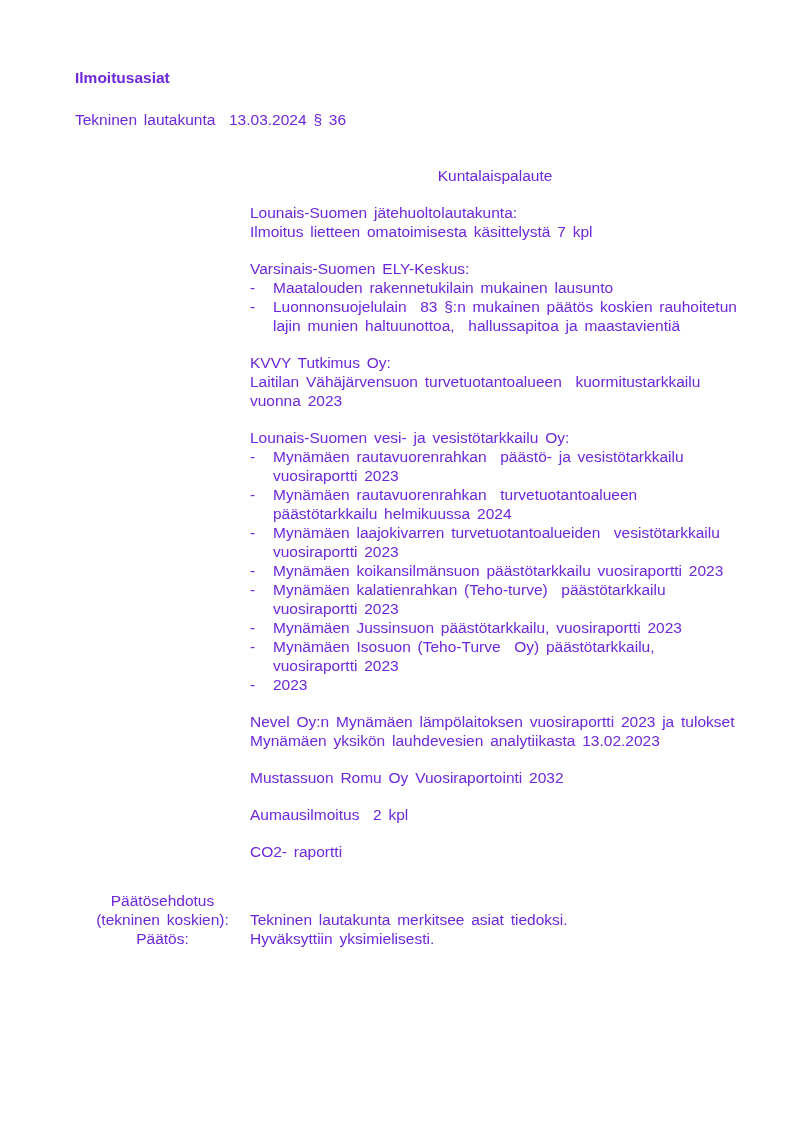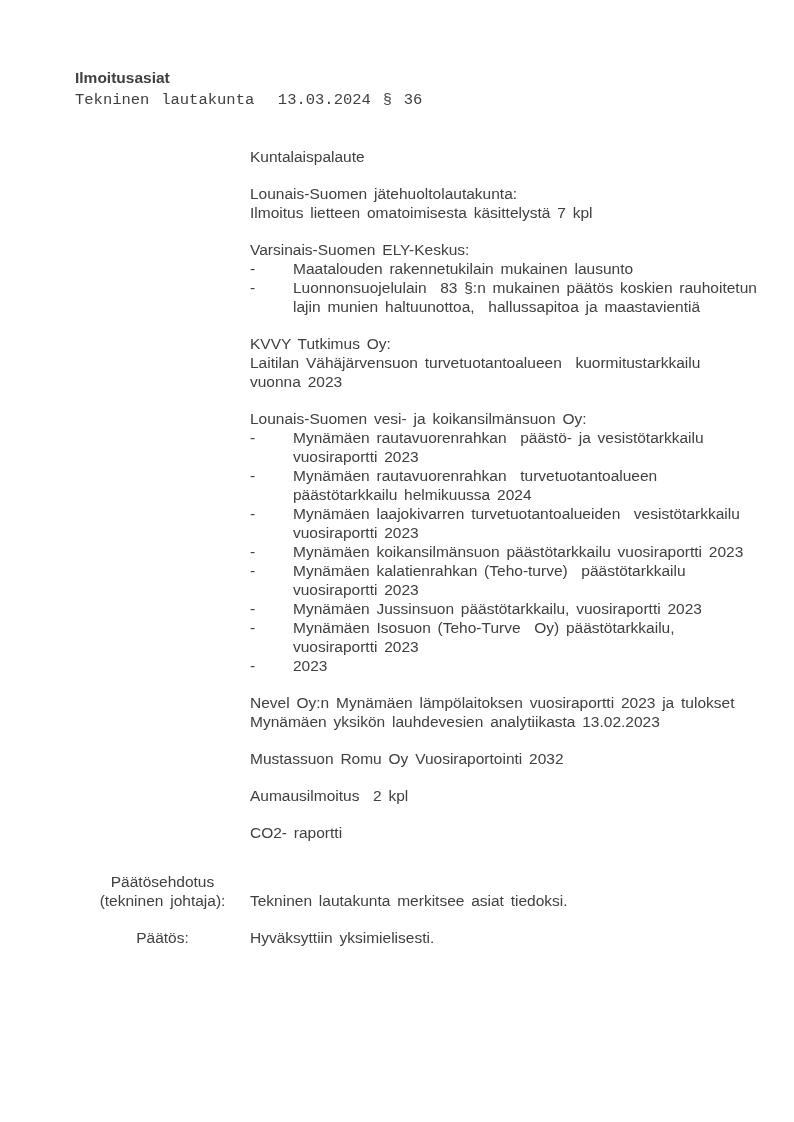--- a/index.html
+++ b/index.html
@@ -2,54 +2,53 @@
 <html><head>
 <meta charset="utf-8">
 <style>
   html, body { margin: 0; padding: 0; background: #ffffff; }
   .page {
     position: relative;
     width: 794px;
     height: 1122px;
     margin: 0 auto;
     background: #ffffff;
-    color: #404040;
+    color: #6d28d9;
     font-family: "Liberation Sans", "DejaVu Sans", sans-serif;
     font-size: 15.5px;
     line-height: 19px;
     box-sizing: border-box;
     padding: 68px 40px 0 75px;
     overflow: hidden;
     word-spacing: 2.5px;
   }
   .doc-title {
     margin: 0;
     font-size: 15.5px;
     font-weight: bold;
     line-height: 19px;
   }
   .doc-subtitle {
-    margin-top: 4px;
+    margin-top: 23px;
     white-space: pre;
-    font-family: Liberation Mono, monospace;
   }
   .content {
     margin-left: 175px;
     margin-top: 37px;
     width: 490px;
   }
   .block { margin-top: 18px; }
-  .block:first-child { margin-top: 0; }
+  .block:first-child { margin-top: 0; text-align: center; }
   .line { white-space: pre; }
   .bullet { display: flex; }
   .bullet .dash { width: 23px; flex: none; }
-  .bullet .btext { flex: 1; margin-left: 20px; }
+  .bullet .btext { flex: 1; }
   .decisions { margin-top: 30px; }
   .decision-row { display: flex; align-items: flex-end; }
-  .decision-row + .decision-row { margin-top: 18px; }
+  .decision-row + .decision-row { }
   .dlabel { width: 175px; flex: none; text-align: center; }
   .dvalue { white-space: pre; }
 </style>
 </head>
 <body>
 
 <div class="page">
   <h1 class="doc-title">Ilmoitusasiat</h1>
   <div class="doc-subtitle">Tekninen lautakunta  13.03.2024 § 36</div>
 
@@ -76,21 +75,21 @@
             <div class="line">lajin munien haltuunottoa,  hallussapitoa ja maastavientiä</div>
           </div>
         </div>
       </div>
       <div class="block">
         <div class="line">KVVY Tutkimus Oy:</div>
         <div class="line">Laitilan Vähäjärvensuon turvetuotantoalueen  kuormitustarkkailu</div>
         <div class="line">vuonna 2023</div>
       </div>
       <div class="block">
-        <div class="line">Lounais-Suomen vesi- ja koikansilmänsuon Oy:</div>
+        <div class="line">Lounais-Suomen vesi- ja vesistötarkkailu Oy:</div>
         <div class="bullet">
           <span class="dash">-</span>
           <div class="btext">
             <div class="line">Mynämäen rautavuorenrahkan  päästö- ja vesistötarkkailu</div>
             <div class="line">vuosiraportti 2023</div>
           </div>
         </div>
         <div class="bullet">
           <span class="dash">-</span>
           <div class="btext">
@@ -150,21 +149,21 @@
       </div>
       <div class="block">
         <div class="line">CO2- raportti</div>
       </div>
     </div>
 
   <div class="decisions">
       <div class="decision-row">
         <div class="dlabel">
           <div class="line">Päätösehdotus</div>
-          <div class="line">(tekninen johtaja):</div>
+          <div class="line">(tekninen koskien):</div>
         </div>
         <div class="dvalue">Tekninen lautakunta merkitsee asiat tiedoksi.</div>
       </div>
       <div class="decision-row">
         <div class="dlabel">
           <div class="line">Päätös:</div>
         </div>
         <div class="dvalue">Hyväksyttiin yksimielisesti.</div>
       </div>
     </div>

